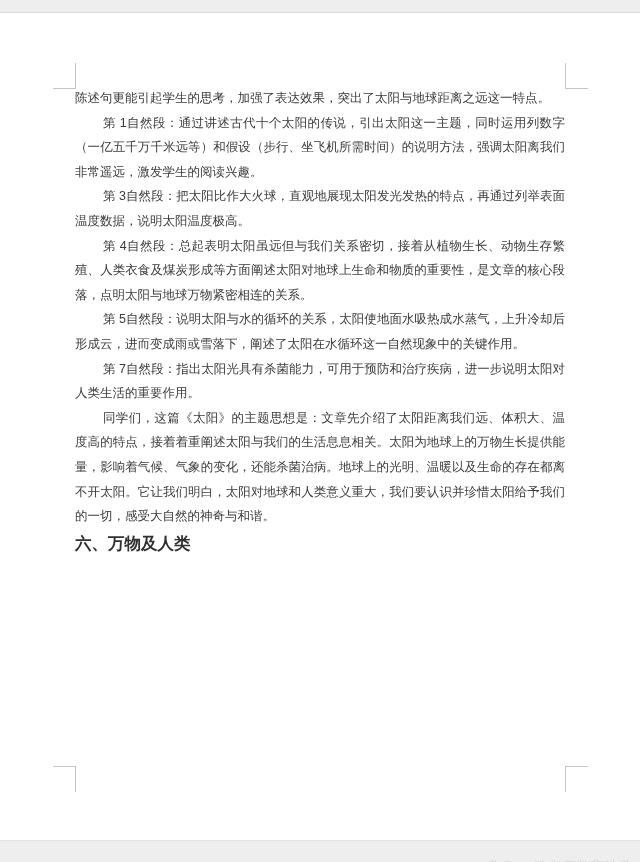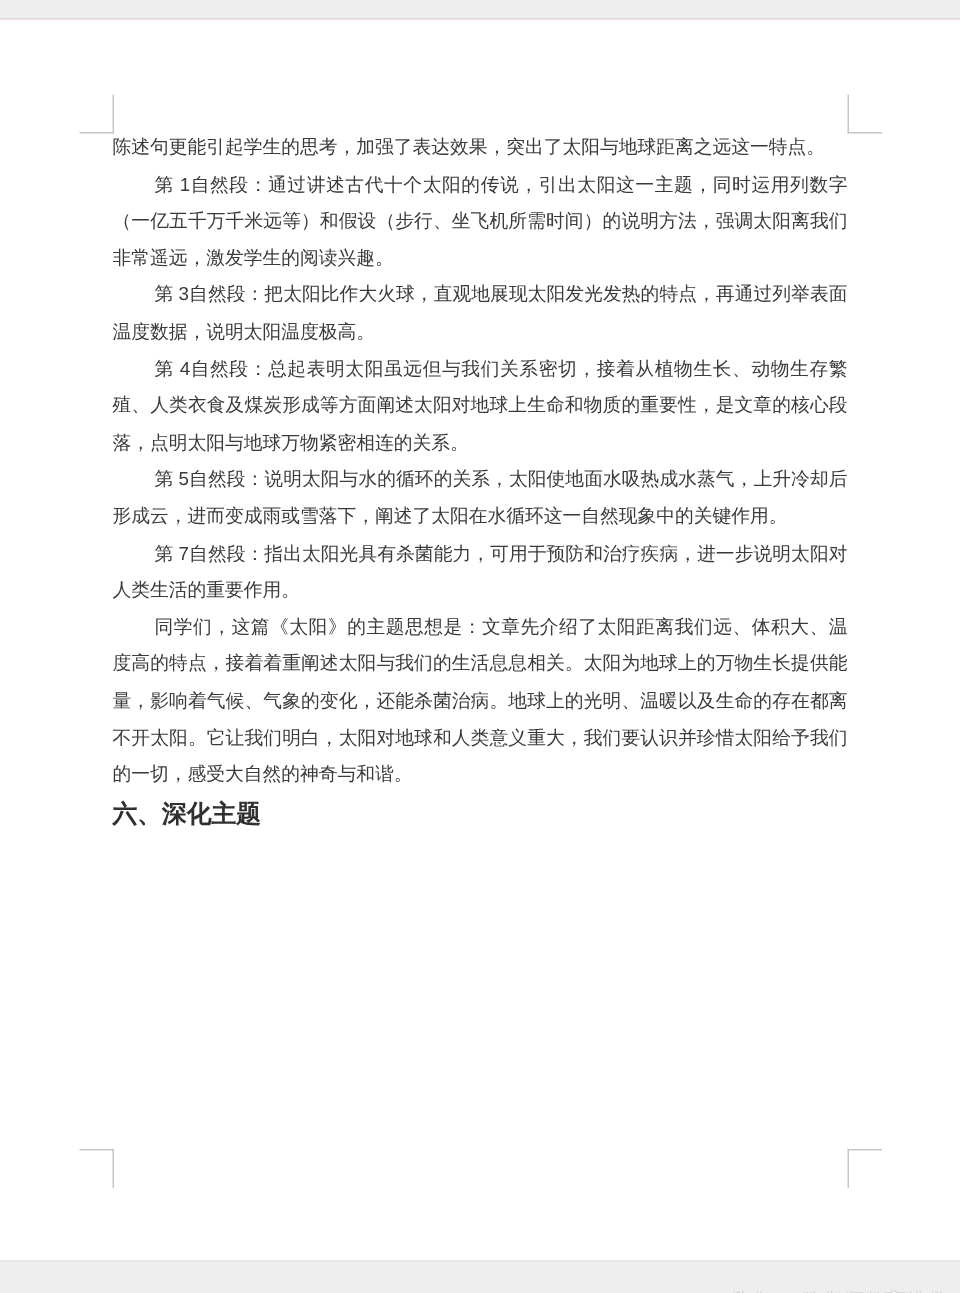--- a/index.html
+++ b/index.html
@@ -1,19 +1,19 @@
 <!DOCTYPE html>
 <html><head>
 <meta charset="utf-8">
 <style>
   html, body { margin: 0; padding: 0; background: #ffffff; }
   .screen {
     position: relative;
     width: 640px; height: 862px;
-    background: #ec4899;
+    background: #3b82f6;
     overflow: hidden;
     font-family: "Liberation Sans", sans-serif;
   }
   .strip { position: absolute; left: 0; right: 0; background: #eeeeee; }
   .strip-top { top: 0; height: 12px; border-bottom: 1px solid #dcdcdc; }
   .strip-bottom { bottom: 0; height: 21px; border-top: 1px solid #e2e2e2; }
   .page { position: absolute; left: 0; top: 13px; width: 640px; height: 828px; background: #ffffff; }
 
   .mark { position: absolute; width: 22px; height: 25px; }
   .mark-tl { left: 53px; top: 63px;  border-right: 1px solid #c6c6c6; border-bottom: 1px solid #c6c6c6; }
@@ -74,20 +74,20 @@
     <p class="para para-noindent">陈述句更能引起学生的思考，加强了表达效果，突出了太阳与地球距离之远这一特点。</p>
 
 
     <p class="para">第 1自然段：通过讲述古代十个太阳的传说，引出太阳这一主题，同时运用列数字（一亿五千万千米远等）和假设（步行、坐飞机所需时间）的说明方法，强调太阳离我们非常遥远，激发学生的阅读兴趣。</p>
     <p class="para">第 3自然段：把太阳比作大火球，直观地展现太阳发光发热的特点，再通过列举表面温度数据，说明太阳温度极高。</p>
     <p class="para">第 4自然段：总起表明太阳虽远但与我们关系密切，接着从植物生长、动物生存繁殖、人类衣食及煤炭形成等方面阐述太阳对地球上生命和物质的重要性，是文章的核心段落，点明太阳与地球万物紧密相连的关系。</p>
     <p class="para">第 5自然段：说明太阳与水的循环的关系，太阳使地面水吸热成水蒸气，上升冷却后形成云，进而变成雨或雪落下，阐述了太阳在水循环这一自然现象中的关键作用。</p>
     <p class="para">第 7自然段：指出太阳光具有杀菌能力，可用于预防和治疗疾病，进一步说明太阳对人类生活的重要作用。</p>
     <p class="para">同学们，这篇《太阳》的主题思想是：文章先介绍了太阳距离我们远、体积大、温度高的特点，接着着重阐述太阳与我们的生活息息相关。太阳为地球上的万物生长提供能量，影响着气候、气象的变化，还能杀菌治病。地球上的光明、温暖以及生命的存在都离不开太阳。它让我们明白，太阳对地球和人类意义重大，我们要认识并珍惜太阳给予我们的一切，感受大自然的神奇与和谐。</p>
 
-    <h2 class="heading">六、深化主题</h2>
+    <h2 class="heading">六、万物及人类</h2>
   </div>
 
   <div class="strip strip-bottom"></div>
 
   <div class="watermark">头条 @徐老师教育沙龙</div>
 
 </div>
 
 </body></html>

